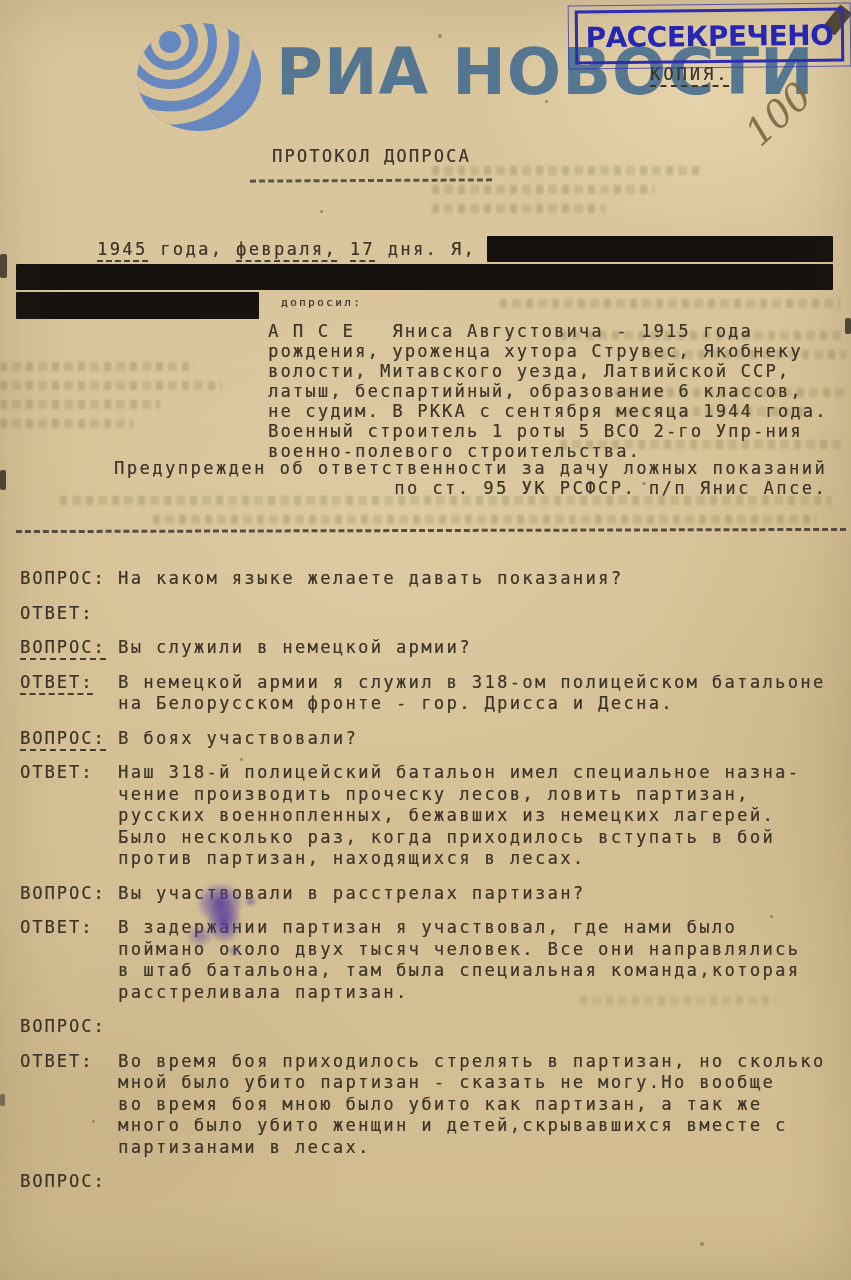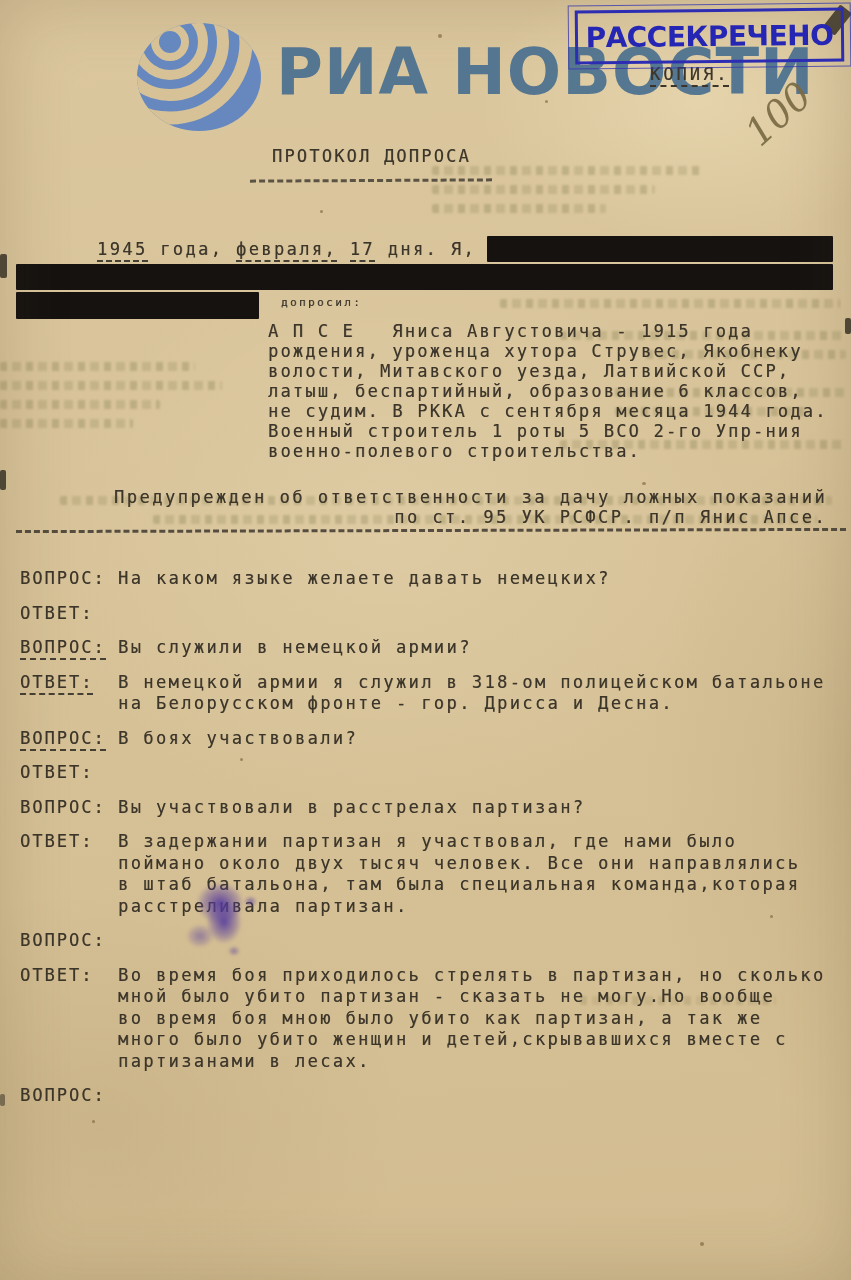--- a/index.html
+++ b/index.html
@@ -48,21 +48,21 @@
   .date-line{position:absolute; left:97px; top:239px; font-size:17px; letter-spacing:2.4px; white-space:nowrap;}
   .u-dash{border-bottom:2px dashed #454034; padding-bottom:1px;}
   .bar{position:absolute; background:#151210; border-radius:1px;}
   .bar1{left:487px; top:236px; width:346px; height:26px;}
   .bar2{left:16px;  top:264px; width:817px; height:26px;}
   .bar3{left:16px;  top:292px; width:243px; height:27px;}
   .doprosil{position:absolute; left:281px; top:296px; font-size:11px; letter-spacing:2.4px;}
   .subject{position:absolute; left:268px; top:321px; font-size:17px; letter-spacing:2.2px;
     line-height:20px; white-space:pre;}
   .warning{position:absolute; left:22px; top:458px; font-size:17px; letter-spacing:2.5px; line-height:20px;}
-  .warning .w1{padding-left:92px; white-space:nowrap;margin-top:29px;}
+  .warning .w1{padding-left:92px; white-space:nowrap;}
   .warning .w2{white-space:nowrap;text-align:right;}
   .separator{position:absolute; left:16px; top:529px; width:830px; height:0;
     border-top:3px dashed #474136; transform:rotate(-.15deg); opacity:.9;}
 
   
   .qa{position:absolute; left:20px; top:568px; width:822px;}
   .qa-row{display:flex; align-items:flex-start; margin-bottom:13px;}
   .qa-label{flex:0 0 86px; font-size:17px; letter-spacing:2px; line-height:21.5px; white-space:nowrap;}
   .qa-row.underlined .qa-label span{border-bottom:2px dashed #454034; padding-bottom:1px;}
   .qa-text{margin-left:12px; font-size:17px; letter-spacing:2.4px; line-height:21.5px; white-space:pre;}
@@ -168,21 +168,21 @@
   <div class="warning ink">
     <div class="w1">Предупрежден об ответственности за дачу ложных показаний</div>
     <div class="w2">по ст. 95 УК РСФСР.  п/п Янис Апсе.</div>
   </div>
 
   <div class="separator"></div>
 
   <div class="qa" id="qa-list">
     <div class="qa-row">
       <span class="qa-label ink"><span>ВОПРОС:</span></span>
-      <div class="qa-text ink">На каком языке желаете давать немецких?</div>
+      <div class="qa-text ink">На каком языке желаете давать показания?</div>
     </div>
 
     <div class="qa-row">
       <span class="qa-label ink"><span>ОТВЕТ:</span></span>
     </div>
 
     <div class="qa-row underlined">
       <span class="qa-label ink"><span>ВОПРОС:</span></span>
       <div class="qa-text ink">Вы служили в немецкой армии?</div>
     </div>
@@ -193,20 +193,25 @@
 на Белорусском фронте - гор. Дрисса и Десна.</div>
     </div>
 
     <div class="qa-row underlined">
       <span class="qa-label ink"><span>ВОПРОС:</span></span>
       <div class="qa-text ink">В боях участвовали?</div>
     </div>
 
     <div class="qa-row">
       <span class="qa-label ink"><span>ОТВЕТ:</span></span>
+      <div class="qa-text ink">Наш 318-й полицейский батальон имел специальное назна-
+чение производить проческу лесов, ловить партизан,
+русских военнопленных, бежавших из немецких лагерей.
+Было несколько раз, когда приходилось вступать в бой
+против партизан, находящихся в лесах.</div>
     </div>
 
     <div class="qa-row">
       <span class="qa-label ink"><span>ВОПРОС:</span></span>
       <div class="qa-text ink">Вы участвовали в расстрелах партизан?</div>
     </div>
 
     <div class="qa-row">
       <span class="qa-label ink"><span>ОТВЕТ:</span></span>
       <div class="qa-text ink">В задержании партизан я участвовал, где нами было

